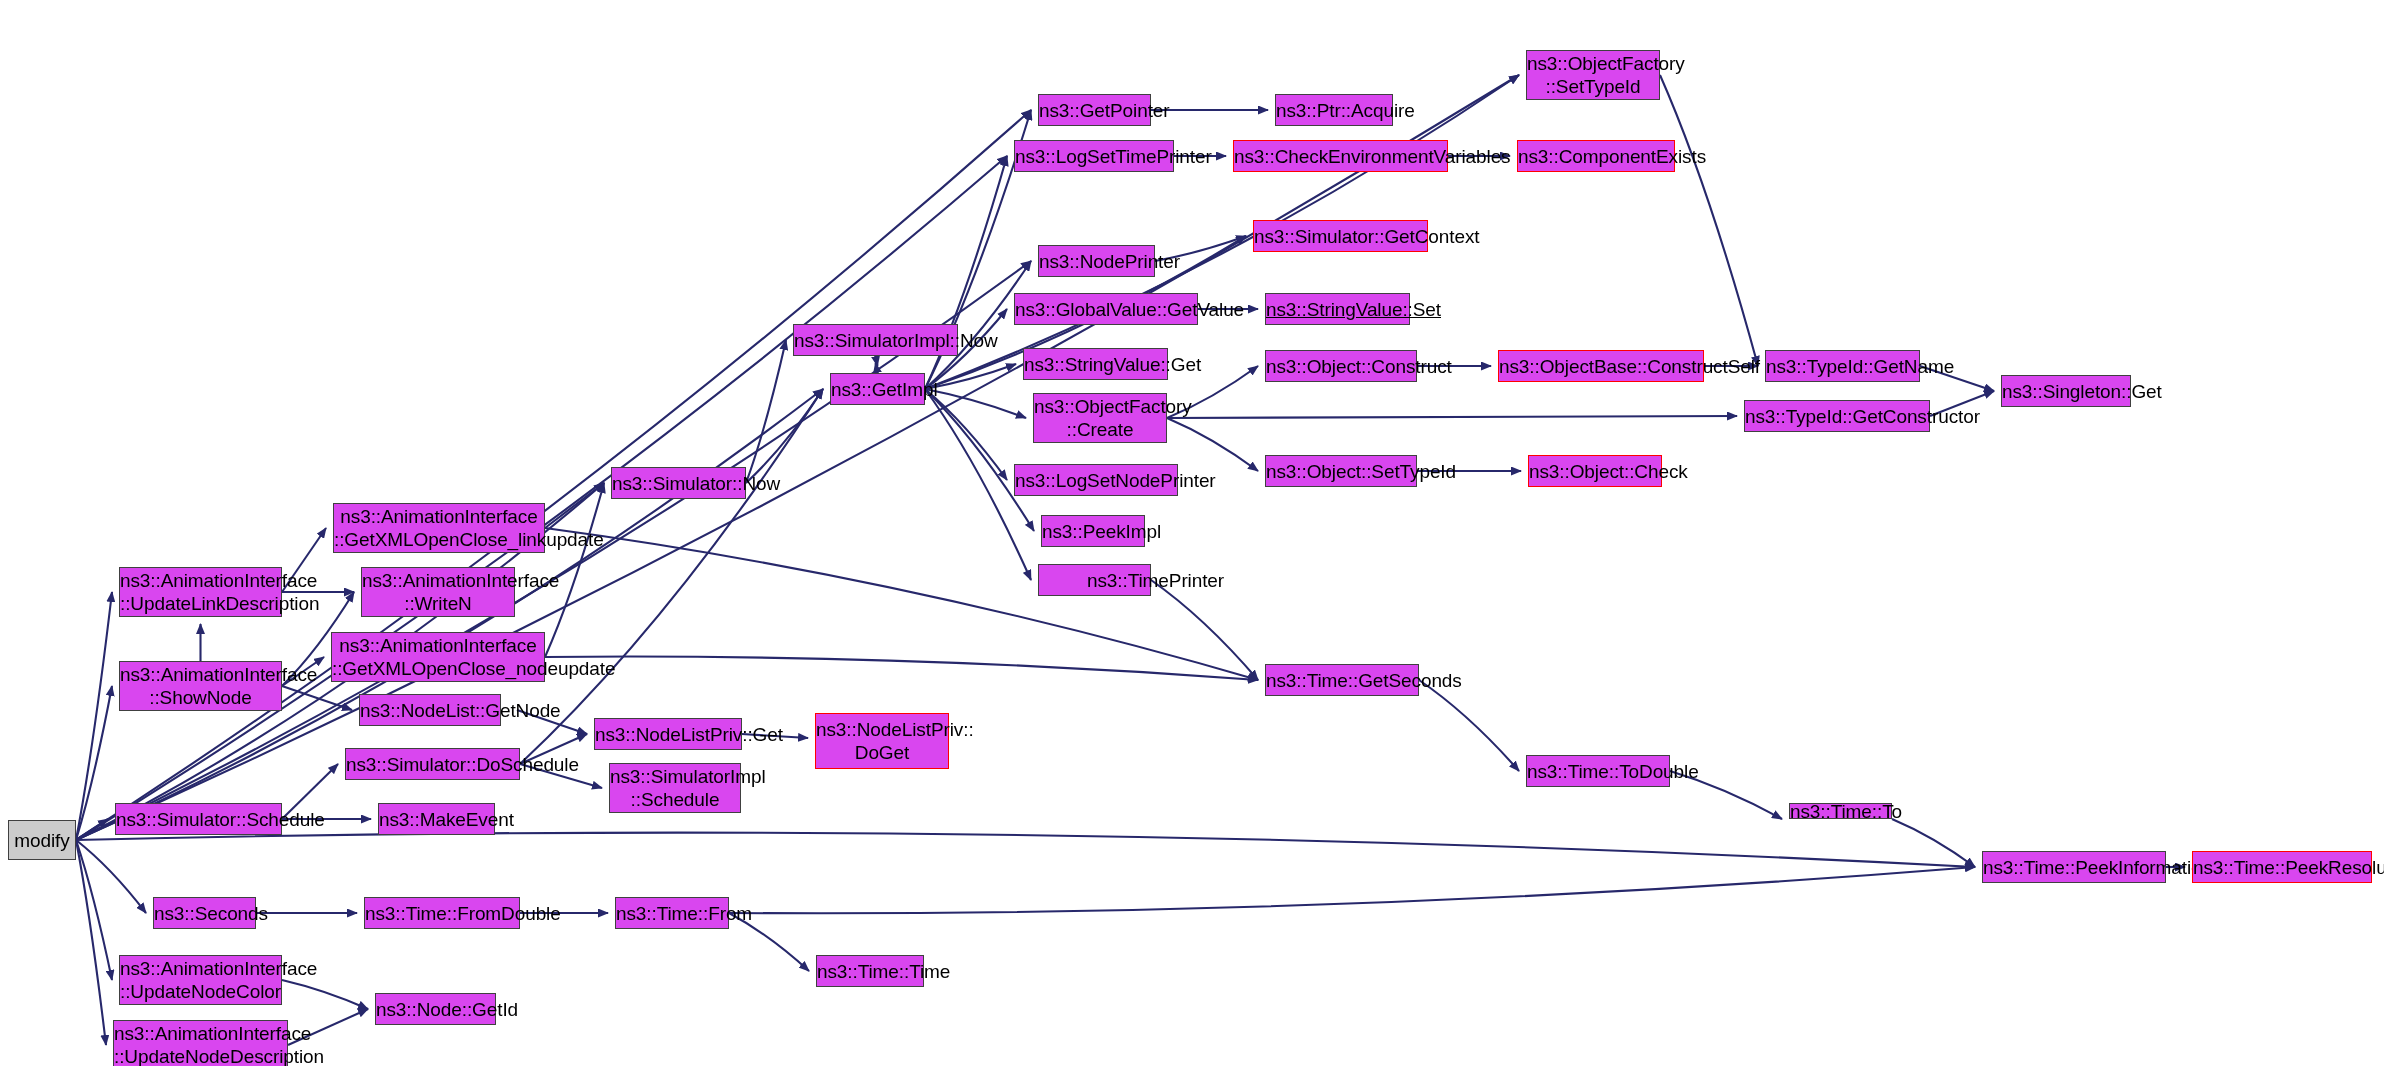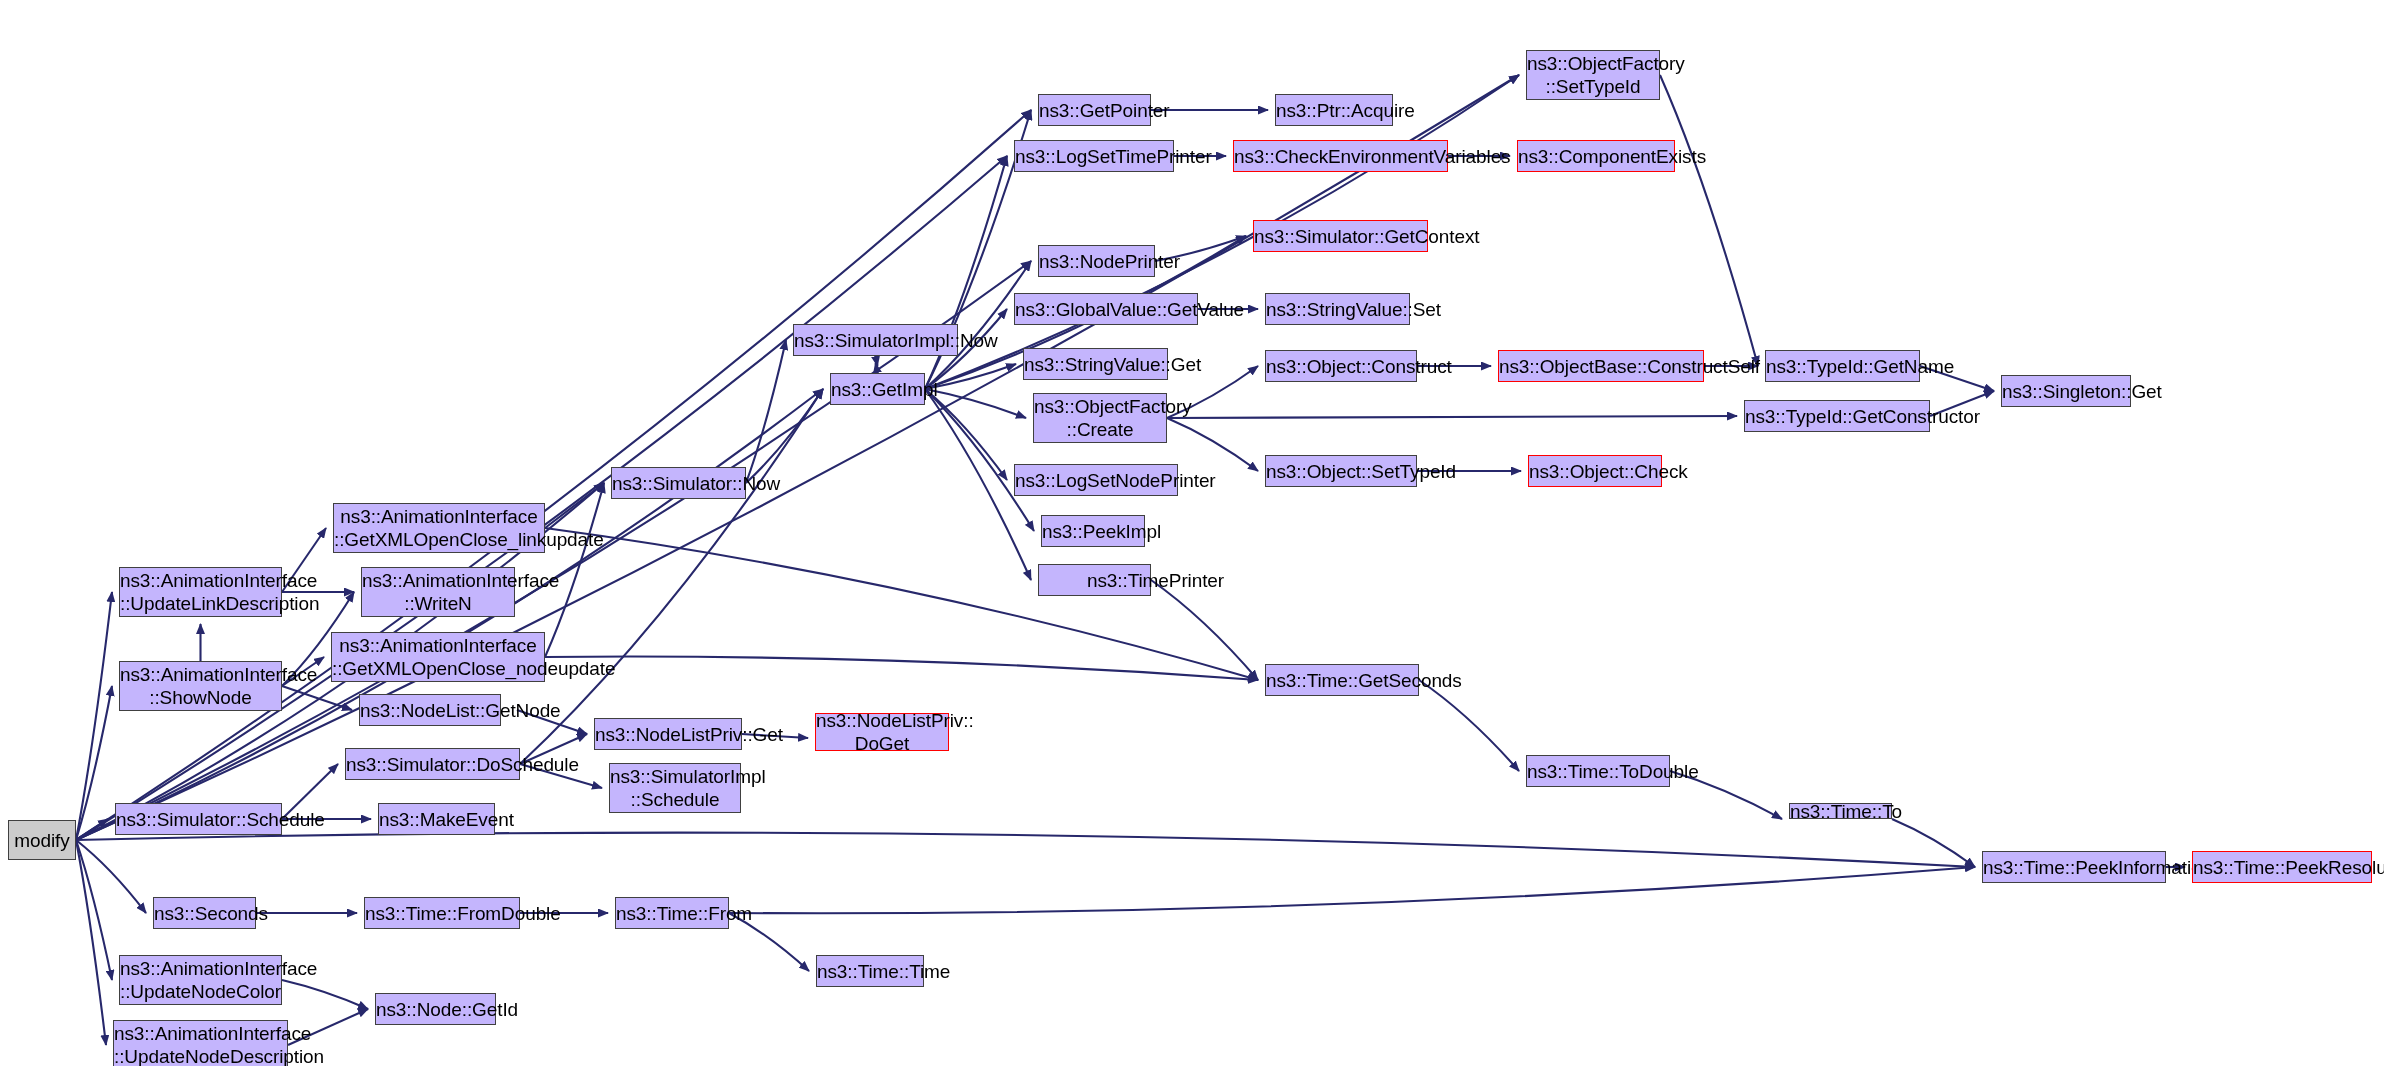--- a/index.html
+++ b/index.html
@@ -8,21 +8,21 @@
     width:2384px;
     height:1066px;
     background:#ffffff;
     font-family:"Liberation Sans", sans-serif;
     overflow:hidden;
   }
   #edges{position:absolute;left:0;top:0;width:2384px;height:1066px;}
   .node{
     position:absolute;
     box-sizing:border-box;
-    background:#c4b5fd;
+    background:#d946ef;
     border:1.6px solid #404040;
     color:#000000;
     font-size:19px;
     line-height:23px;
     display:flex;
     align-items:center;
     justify-content:center;
     text-align:center;
     white-space:pre-line;
     letter-spacing:-0.1px;
@@ -124,21 +124,21 @@
       <div class="node" style="left: 1526px; top: 50px; width: 134px; height: 50px;"><span class="lbl">ns3::ObjectFactory
 ::SetTypeId</span></div>
       <div class="node" style="left: 1038px; top: 94px; width: 113px; height: 32px;"><span class="lbl">ns3::GetPointer</span></div>
       <div class="node" style="left: 1275px; top: 94px; width: 118px; height: 32px;"><span class="lbl">ns3::Ptr::Acquire</span></div>
       <div class="node" style="left: 1014px; top: 140px; width: 160px; height: 32px;"><span class="lbl">ns3::LogSetTimePrinter</span></div>
       <div class="node red" style="left: 1233px; top: 140px; width: 215px; height: 32px;"><span class="lbl">ns3::CheckEnvironmentVariables</span></div>
       <div class="node red" style="left: 1517px; top: 140px; width: 158px; height: 32px;"><span class="lbl">ns3::ComponentExists</span></div>
       <div class="node red" style="left: 1253px; top: 220px; width: 175px; height: 32px;"><span class="lbl">ns3::Simulator::GetContext</span></div>
       <div class="node" style="left: 1038px; top: 245px; width: 117px; height: 32px;"><span class="lbl">ns3::NodePrinter</span></div>
       <div class="node" style="left: 1014px; top: 293px; width: 184px; height: 32px;"><span class="lbl">ns3::GlobalValue::GetValue</span></div>
-      <div class="node" style="left: 1265px; top: 293px; width: 145px; height: 32px;"><span class="lbl">ns3::StringValue::Set</span></div>
+      <div class="node" style="left: 1265px; top: 293px; width: 145px; height: 32px; text-decoration: underline;"><span class="lbl">ns3::StringValue::Set</span></div>
       <div class="node" style="left: 793px; top: 324px; width: 165px; height: 32px;"><span class="lbl">ns3::SimulatorImpl::Now</span></div>
       <div class="node" style="left: 1023px; top: 348px; width: 145px; height: 32px;"><span class="lbl">ns3::StringValue::Get</span></div>
       <div class="node" style="left: 1265px; top: 350px; width: 152px; height: 32px;"><span class="lbl">ns3::Object::Construct</span></div>
       <div class="node red" style="left: 1498px; top: 350px; width: 206px; height: 32px;"><span class="lbl">ns3::ObjectBase::ConstructSelf</span></div>
       <div class="node" style="left: 1765px; top: 350px; width: 155px; height: 32px;"><span class="lbl">ns3::TypeId::GetName</span></div>
       <div class="node" style="left: 2001px; top: 375px; width: 130px; height: 32px;"><span class="lbl">ns3::Singleton::Get</span></div>
       <div class="node" style="left: 830px; top: 373px; width: 95px; height: 32px;"><span class="lbl">ns3::GetImpl</span></div>
       <div class="node" style="left: 1033px; top: 393px; width: 134px; height: 50px;"><span class="lbl">ns3::ObjectFactory
 ::Create</span></div>
       <div class="node" style="left: 1744px; top: 400px; width: 186px; height: 32px;"><span class="lbl">ns3::TypeId::GetConstructor</span></div>
@@ -154,21 +154,21 @@
       <div class="node" style="left: 361px; top: 567px; width: 154px; height: 50px;"><span class="lbl">ns3::AnimationInterface
 ::WriteN</span></div>
       <div class="node" style="left: 1038px; top: 564px; width: 113px; height: 32px; padding-left: 48px;"><span class="lbl">ns3::TimePrinter</span></div>
       <div class="node" style="left: 331px; top: 632px; width: 214px; height: 50px;"><span class="lbl">ns3::AnimationInterface
 ::GetXMLOpenClose_nodeupdate</span></div>
       <div class="node" style="left: 1265px; top: 664px; width: 154px; height: 32px;"><span class="lbl">ns3::Time::GetSeconds</span></div>
       <div class="node" style="left: 119px; top: 661px; width: 163px; height: 50px;"><span class="lbl">ns3::AnimationInterface
 ::ShowNode</span></div>
       <div class="node" style="left: 359px; top: 694px; width: 142px; height: 32px;"><span class="lbl">ns3::NodeList::GetNode</span></div>
       <div class="node" style="left: 594px; top: 718px; width: 148px; height: 32px;"><span class="lbl">ns3::NodeListPriv::Get</span></div>
-      <div class="node red" style="left: 815px; top: 713px; width: 134px; height: 38px;"><span class="lbl">ns3::NodeListPriv::
+      <div class="node red" style="left: 815px; top: 713px; width: 134px; height: 56px;"><span class="lbl">ns3::NodeListPriv::
 DoGet</span></div>
       <div class="node" style="left: 345px; top: 748px; width: 175px; height: 32px;"><span class="lbl">ns3::Simulator::DoSchedule</span></div>
       <div class="node" style="left: 609px; top: 763px; width: 132px; height: 50px;"><span class="lbl">ns3::SimulatorImpl
 ::Schedule</span></div>
       <div class="node" style="left: 1526px; top: 755px; width: 144px; height: 32px;"><span class="lbl">ns3::Time::ToDouble</span></div>
       <div class="node" style="left: 115px; top: 803px; width: 167px; height: 32px;"><span class="lbl">ns3::Simulator::Schedule</span></div>
       <div class="node" style="left: 378px; top: 803px; width: 117px; height: 32px;"><span class="lbl">ns3::MakeEvent</span></div>
       <div class="node" style="left: 1789px; top: 803px; width: 103px; height: 16px;"><span class="lbl">ns3::Time::To</span></div>
       <div class="node" style="left: 1982px; top: 851px; width: 184px; height: 32px;"><span class="lbl">ns3::Time::PeekInformation</span></div>
       <div class="node red" style="left: 2192px; top: 851px; width: 180px; height: 32px;"><span class="lbl">ns3::Time::PeekResolution</span></div>

